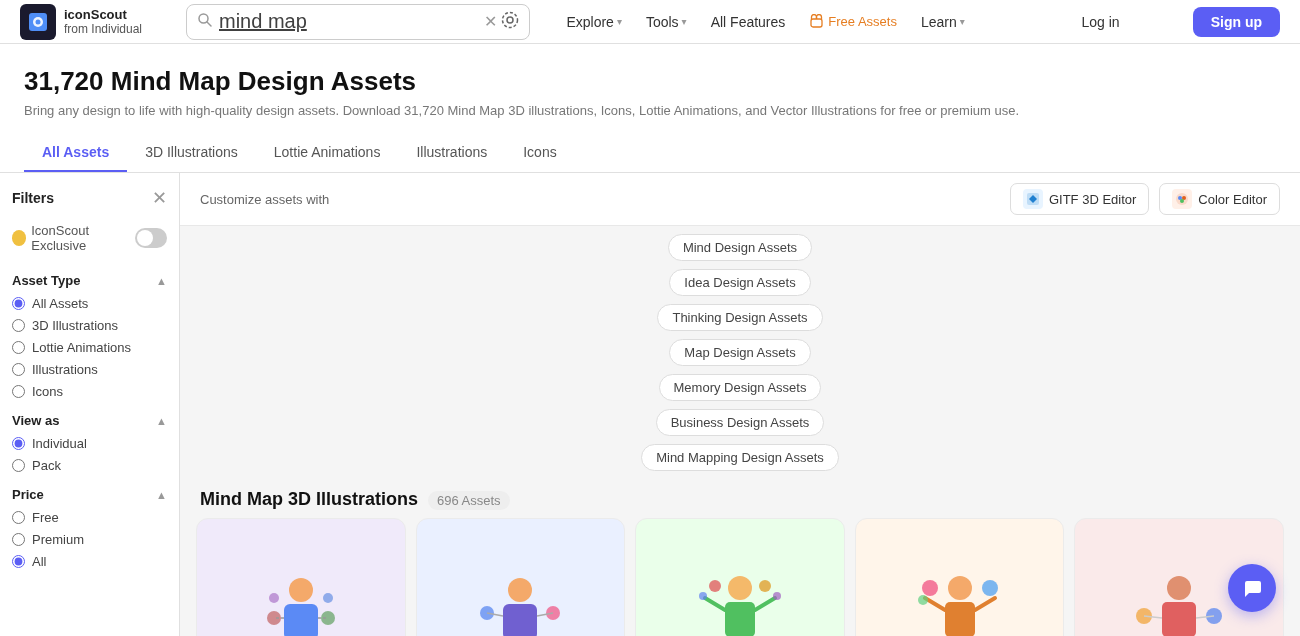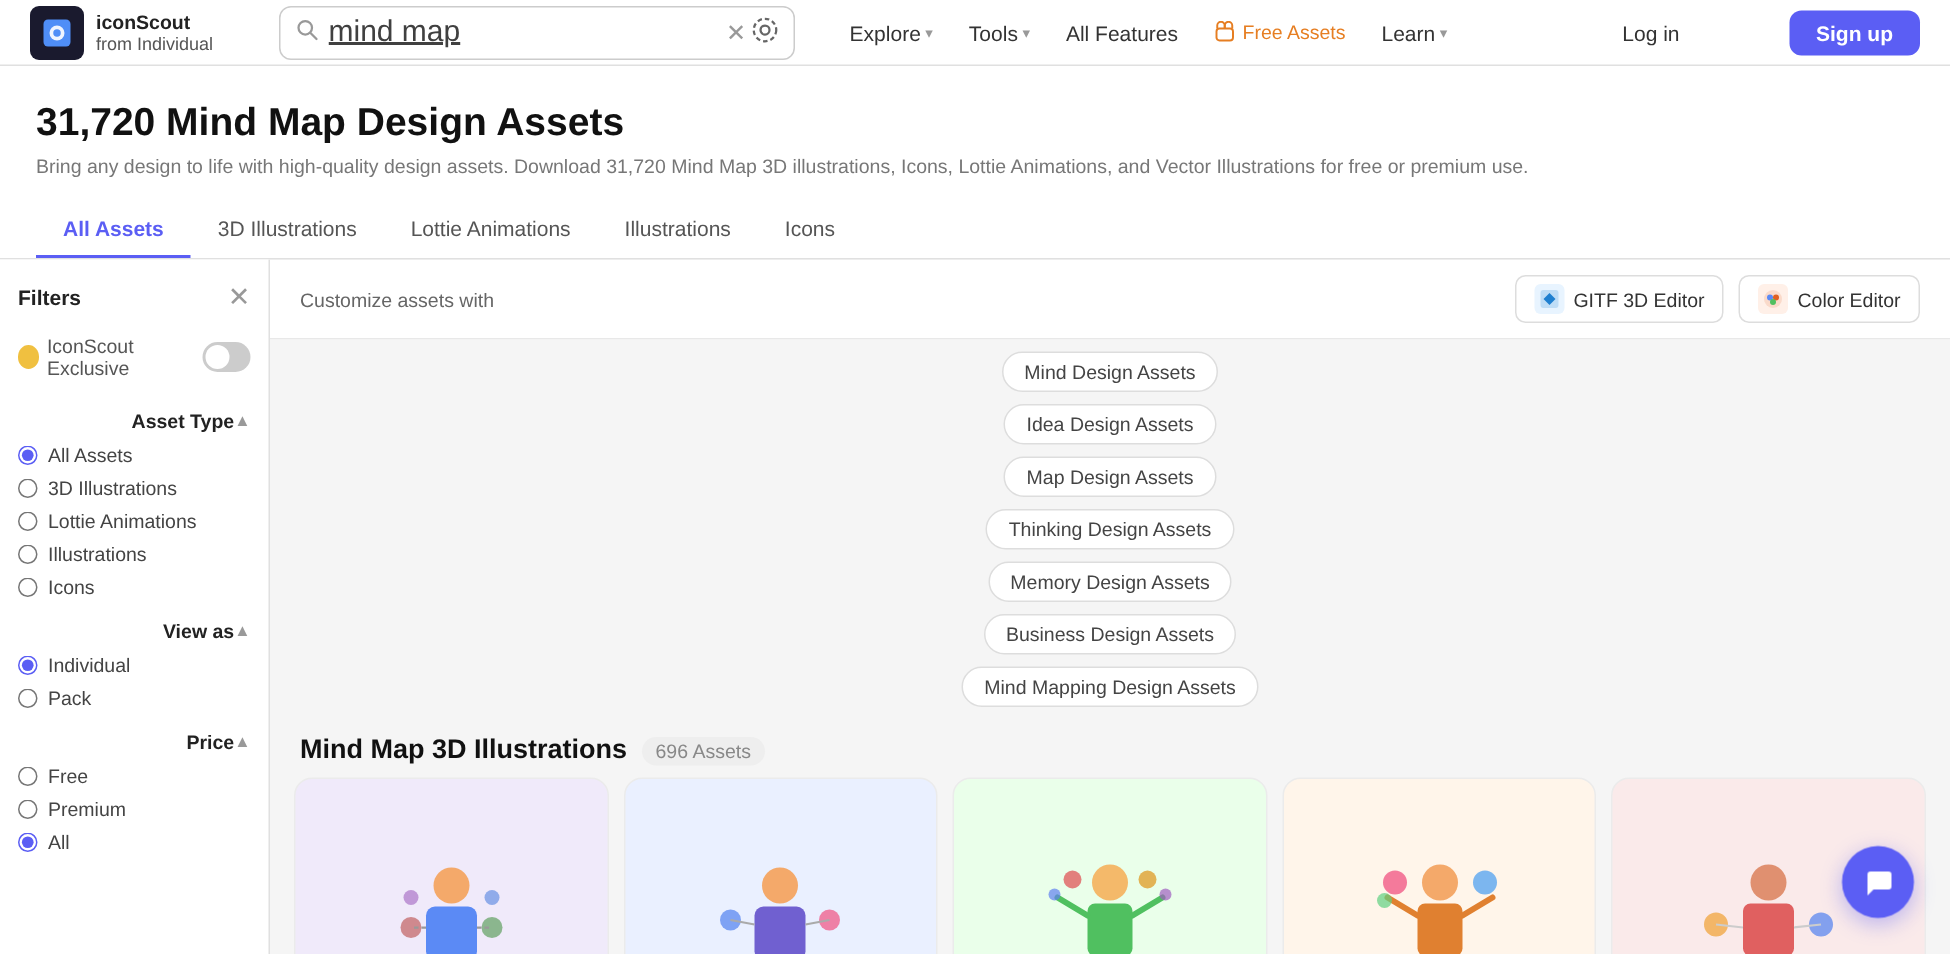--- a/index.html
+++ b/index.html
@@ -41,21 +41,21 @@
     .sidebar-header { display: flex; justify-content: space-between; align-items: center; margin-bottom: 10px; }
     .sidebar-title { font-size: 14px; font-weight: 600; color: #222; }
     .sidebar-close { font-size: 18px; color: #999; cursor: pointer; }
     .exclusive-row { display: flex; align-items: center; justify-content: space-between; margin-bottom: 16px; padding: 4px 0; }
     .exclusive-label { font-size: 13px; color: #555; display: flex; align-items: center; gap: 5px; }
     .exclusive-icon { width: 16px; height: 16px; background: #f0c040; border-radius: 50%; display: inline-block; }
     .toggle { width: 36px; height: 20px; background: #ccc; border-radius: 10px; position: relative; cursor: pointer; }
     .toggle::after { content: ''; position: absolute; top: 2px; left: 2px; width: 16px; height: 16px; background: #fff; border-radius: 50%; transition: left 0.2s; }
 
     .filter-section { margin-bottom: 14px; }
-    .filter-section-header { display: flex; justify-content: flex-end; align-items: center; margin-bottom: 8px; cursor: pointer; }
+    .filter-section-header { display: flex; justify-content: space-between; align-items: center; margin-bottom: 8px; cursor: pointer; }
     .filter-section-title { font-size: 13px; font-weight: 600; color: #222; }
     .filter-chevron { font-size: 11px; color: #999; }
     .radio-item { display: flex; align-items: center; gap: 7px; margin-bottom: 7px; cursor: pointer; }
     .radio-item input[type=radio] { accent-color: #5b5ef4; cursor: pointer; }
     .radio-label { font-size: 13px; color: #444; }
 
     
     .main-content { flex: 1; overflow-y: auto; padding: 0; background: #f5f5f5; }
 
     
@@ -255,22 +255,22 @@
               </svg>
           </span>
           <span>Color Editor</span>
         </div>
       </div>
     </div>
 
     <div class="filter-pills">
       <span class="pill">Mind Design Assets</span>
       <span class="pill">Idea Design Assets</span>
+      <span class="pill">Thinking Design Assets</span>
       <span class="pill">Map Design Assets</span>
-      <span class="pill">Thinking Design Assets</span>
       <span class="pill">Memory Design Assets</span>
       <span class="pill">Business Design Assets</span>
       <span class="pill">Mind Mapping Design Assets</span>
 
     </div>
 
     <div class="section-title-row">
       <span class="section-title">Mind Map 3D Illustrations</span>
       <span class="section-count">696 Assets</span>
     </div>

